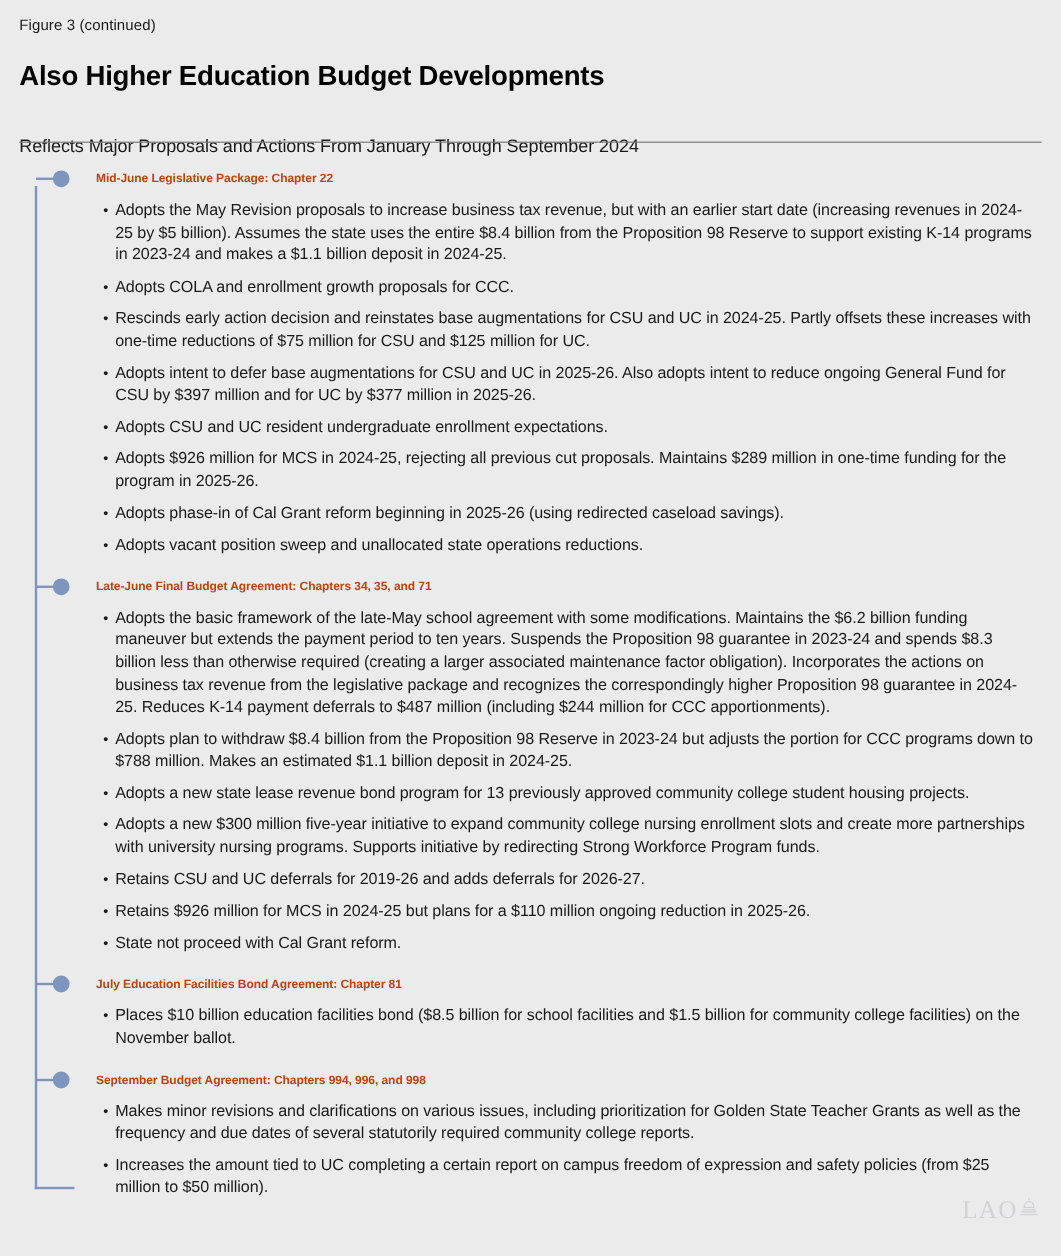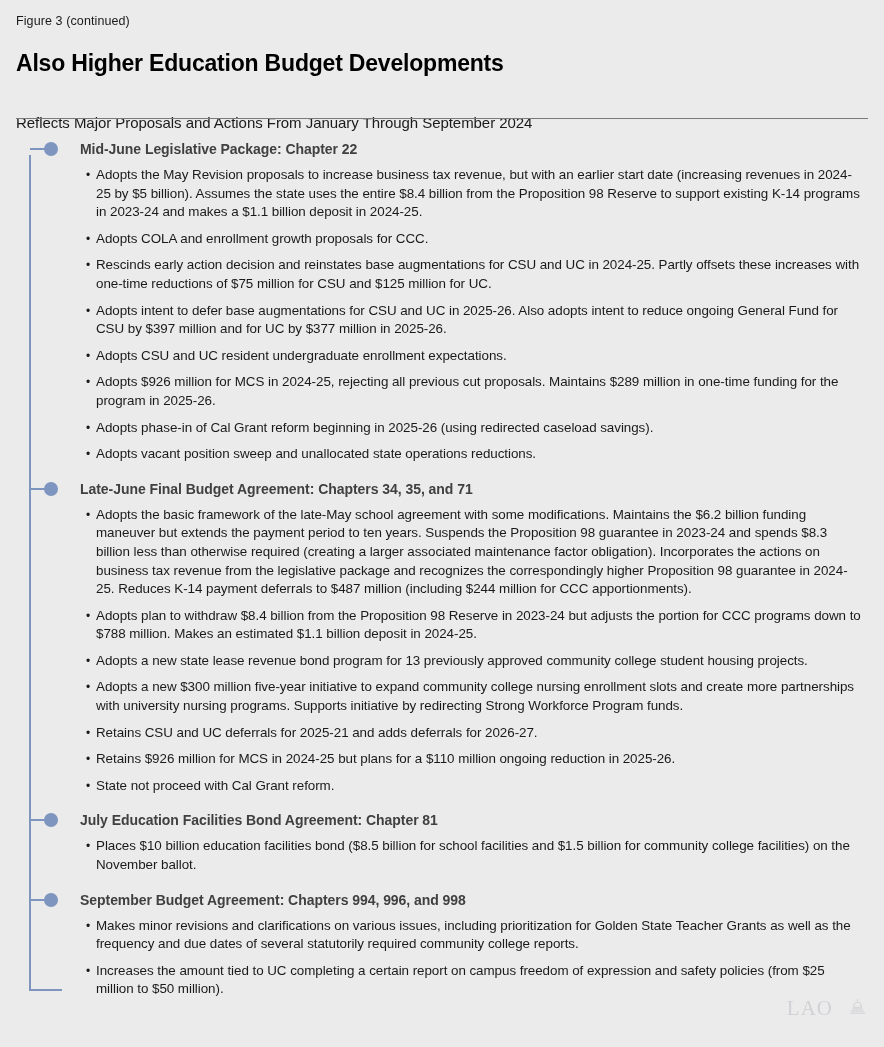--- a/index.html
+++ b/index.html
@@ -88,24 +88,24 @@
     top: 141px;
     width: 884px;
   }
 
   .section {
     position: relative;
   }
   .section-head {
     position: relative;
     padding-left: 80px;
-    font-size: 14px;
+    font-size: 10px;
     line-height: 17px;
     font-weight: bold;
-    color: #404040;
+    color: #c2410c;
     letter-spacing: -0.05px;
   }
   .node-stem {
     position: absolute;
     left: 30px;
     top: 7px;
     width: 16px;
     height: 2px;
     background: #7d95bf;
   }
@@ -147,22 +147,22 @@
 
   .sec-gap-1 { margin-top: 0px; }
   .sec-gap   { margin-top: 17px; }
 
   
   .lao-logo {
     position: absolute;
     right: 18px;
     bottom: 27px;
     display: flex;
-    align-items: flex-start;
-    gap: 15px;
+    align-items: center;
+    gap: 0px;
     opacity: 1;
   }
   .lao-text {
     font-family: "Liberation Serif", serif;
     font-size: 21px;
     line-height: 21px;
     letter-spacing: 1px;
     color: #d2d2d6;
   }
   .lao-dome {
@@ -197,21 +197,21 @@
           <li>Adopts vacant position sweep and unallocated state operations reductions.</li>
         </ul>
       </div>
       <div class="section sec-gap">
         <div class="section-head">Late-June Final Budget Agreement: Chapters 34, 35, and 71<span class="node-stem"></span><span class="node-dot"></span></div>
         <ul class="bullets">
           <li>Adopts the basic framework of the late-May school agreement with some modifications. Maintains the $6.2 billion funding maneuver but extends the payment period to ten years. Suspends the Proposition 98 guarantee in 2023-24 and spends $8.3 billion less than otherwise required (creating a larger associated maintenance factor obligation). Incorporates the actions on business tax revenue from the legislative package and recognizes the correspondingly higher Proposition 98 guarantee in 2024-25. Reduces K-14 payment deferrals to $487 million (including $244 million for CCC apportionments).</li>
           <li>Adopts plan to withdraw $8.4 billion from the Proposition 98 Reserve in 2023-24 but adjusts the portion for CCC programs down to $788 million. Makes an estimated $1.1 billion deposit in 2024-25.</li>
           <li>Adopts a new state lease revenue bond program for 13 previously approved community college student housing projects.</li>
           <li>Adopts a new $300 million five-year initiative to expand community college nursing enrollment slots and create more partnerships with university nursing programs. Supports initiative by redirecting Strong Workforce Program funds.</li>
-          <li>Retains CSU and UC deferrals for 2025-21 and adds deferrals for 2026-27.</li>
+          <li>Retains CSU and UC deferrals for 2019-26 and adds deferrals for 2026-27.</li>
           <li>Retains $926 million for MCS in 2024-25 but plans for a $110 million ongoing reduction in 2025-26.</li>
           <li>State not proceed with Cal Grant reform.</li>
         </ul>
       </div>
       <div class="section sec-gap">
         <div class="section-head">July Education Facilities Bond Agreement: Chapter 81<span class="node-stem"></span><span class="node-dot"></span></div>
         <ul class="bullets">
           <li>Places $10 billion education facilities bond ($8.5 billion for school facilities and $1.5 billion for community college facilities) on the November ballot.</li>
         </ul>
       </div>

